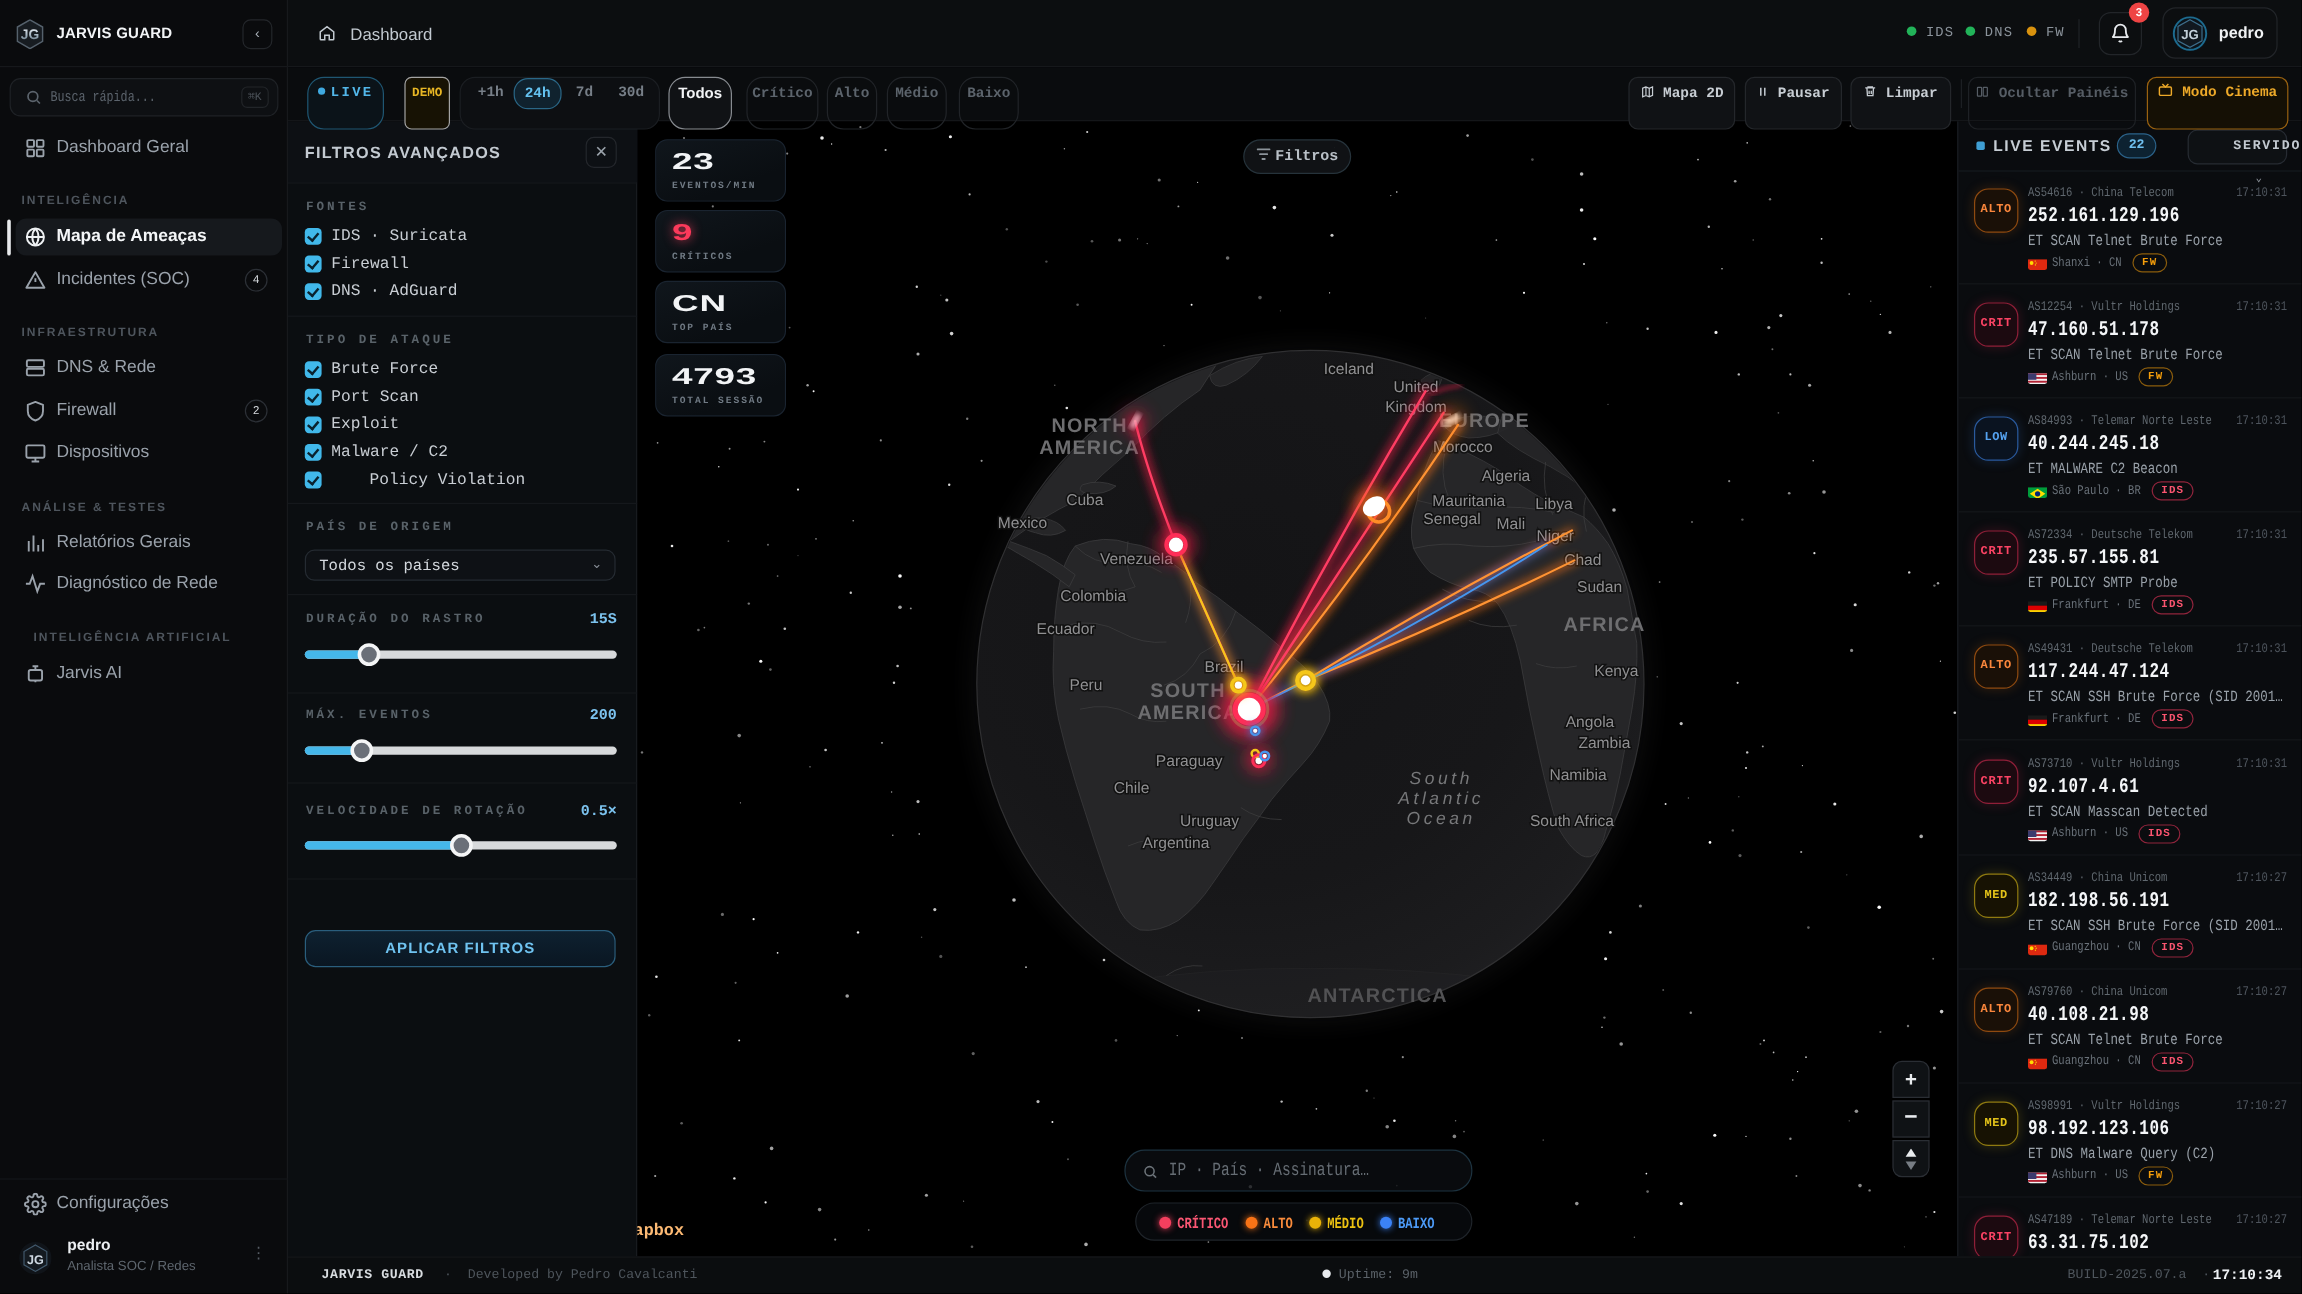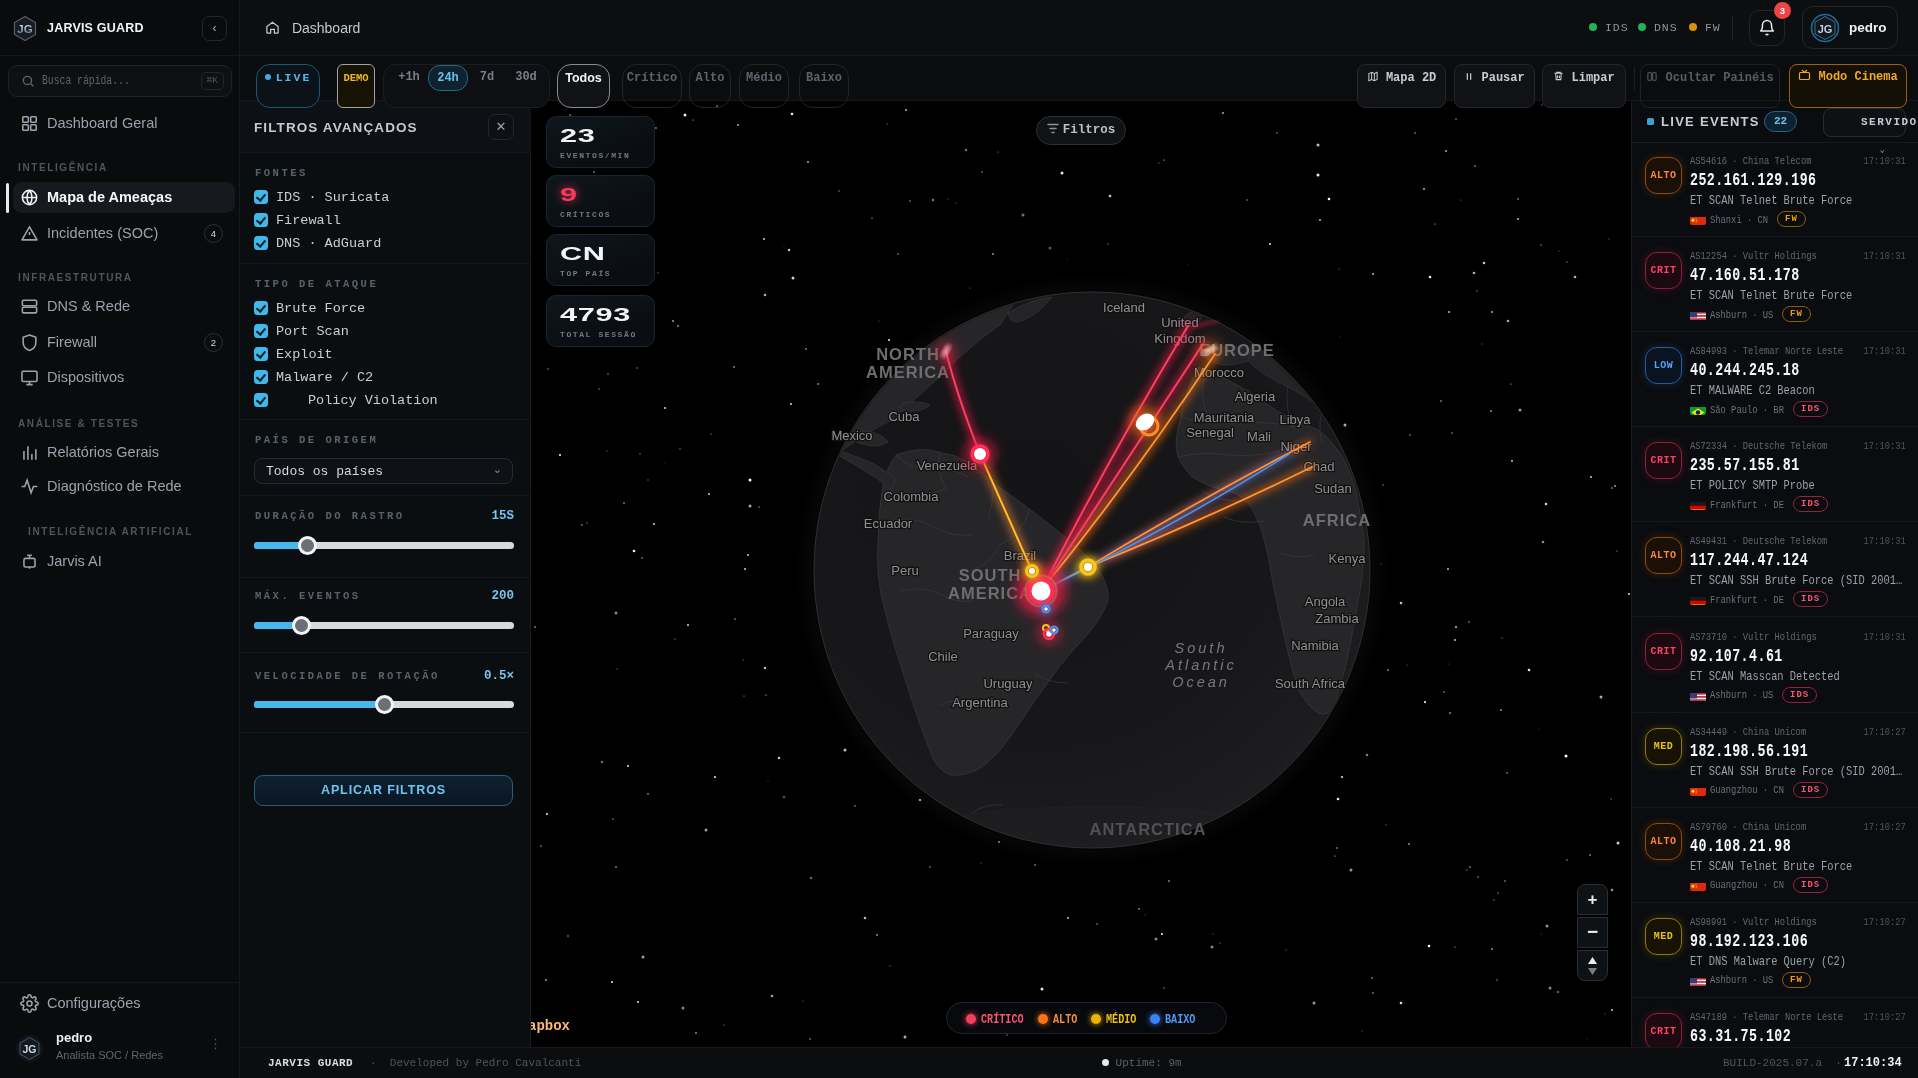--- a/index.html
+++ b/index.html
@@ -894,20 +894,27 @@
 
   <div style="position:absolute; left:1337px; top:783px; width:31px; height:31px; border:1px solid #2a2e34; border-radius:8px 8px 0 0; background:#0f1215; color:#e8ebee; text-align:center; line-height:29px; font-size:17px; font-weight:bold; z-index:8;">+</div>
   <div style="position:absolute; left:1337px; top:816px; width:31px; height:31px; border:1px solid #2a2e34; background:#0f1215; color:#e8ebee; text-align:center; line-height:27px; font-size:19px; font-weight:bold; z-index:8;">−</div>
   <div style="position:absolute; left:1337px; top:849px; width:31px; height:31px; border:1px solid #2a2e34; border-radius:0 0 8px 8px; background:#0f1215; color:#e8ebee; text-align:center; z-index:8;">
     <svg width="11" height="18" viewBox="0 0 11 18" style="margin-top:6px;">
         <path d="M5.5 0 L10 7 H1 Z" fill="#e8ebee"></path>
         <path d="M5.5 18 L10 11 H1 Z" fill="#777d84"></path>
       </svg>
   </div>
 
+  <div class="mono" style="position:absolute; left:697px; top:857px; width:290px; height:35px; border:1px solid #1d3340; border-radius:17px; background:rgba(10,13,16,0.85); z-index:8;">
+    <svg width="13" height="13" viewBox="0 0 24 24" fill="none" stroke="#6b7278" stroke-width="2.4" style="position:absolute; left:14px; top:11px;">
+        <circle cx="11" cy="11" r="7"></circle>
+        <path d="M21 21l-4.3-4.3"></path>
+      </svg>
+    <span class="mono" style="position:absolute; left:36px; top:7px; font-size:15.5px; color:#666d74; transform:scaleX(0.78); transform-origin:0 0;">IP · País · Assinatura…</span>
+  </div>
 
   <div style="position:absolute; left:706px; top:901px; width:281px; height:32px; border:1px solid #1f242a; border-radius:16px; background:rgba(8,10,13,0.9); z-index:8;">
     <span style="position:absolute; left:19px; top:11px; width:10px; height:10px; border-radius:50%; background:#f43f5e; box-shadow:0 0 6px #f43f5e;"></span>
     <span class="mono" style="position:absolute; left:34px; top:8.5px; font-size:13px; font-weight:bold; color:#fa5673; transform:scaleX(0.78); transform-origin:0 0;">CRÍTICO</span>
     <span style="position:absolute; left:91px; top:11px; width:10px; height:10px; border-radius:50%; background:#f97316; box-shadow:0 0 6px #f97316;"></span>
     <span class="mono" style="position:absolute; left:106px; top:8.5px; font-size:13px; font-weight:bold; color:#fb8c3c; transform:scaleX(0.78); transform-origin:0 0;">ALTO</span>
     <span style="position:absolute; left:144px; top:11px; width:10px; height:10px; border-radius:50%; background:#eab308; box-shadow:0 0 6px #eab308;"></span>
     <span class="mono" style="position:absolute; left:159px; top:8.5px; font-size:13px; font-weight:bold; color:#edc211; transform:scaleX(0.78); transform-origin:0 0;">MÉDIO</span>
     <span style="position:absolute; left:203px; top:11px; width:10px; height:10px; border-radius:50%; background:#3b82f6; box-shadow:0 0 6px #3b82f6;"></span>
     <span class="mono" style="position:absolute; left:218px; top:8.5px; font-size:13px; font-weight:bold; color:#4d9bf8; transform:scaleX(0.78); transform-origin:0 0;">BAIXO</span>

